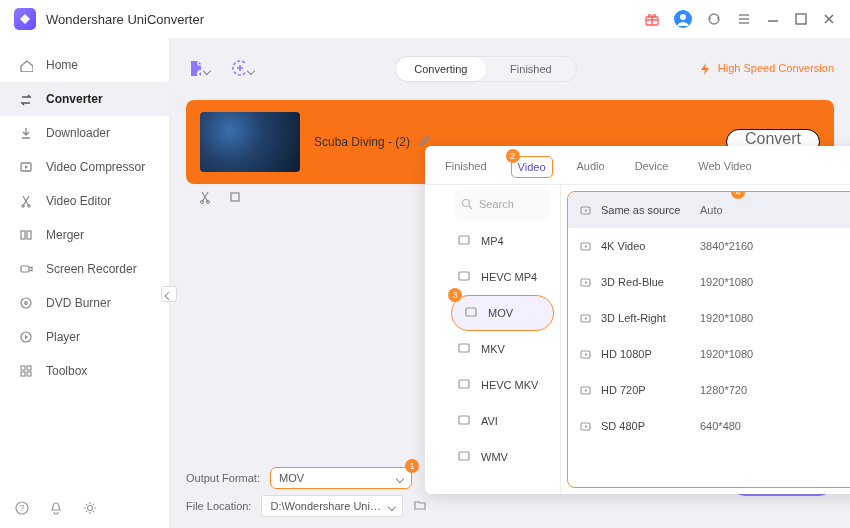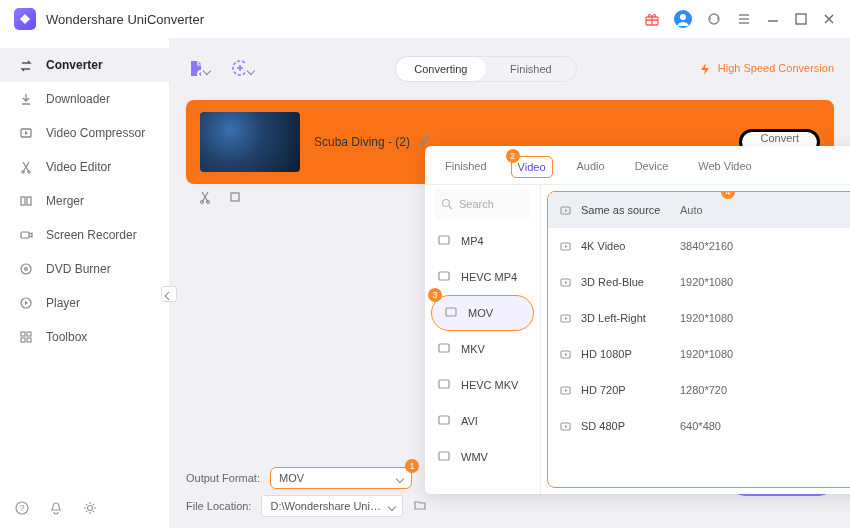--- a/index.html
+++ b/index.html
@@ -18,34 +18,34 @@
 .content { flex: 1; display: flex; flex-direction: column; padding: 10px 16px 8px 16px; position: relative; }
 .toolbar { display: flex; align-items: center; height: 42px; margin-bottom: 10px; }
 .tool-btn { width: 24px; height: 24px; display: flex; align-items: center; justify-content: center; margin-right: 20px; }
 .pill-tabs { margin-left: auto; margin-right: auto; display: flex; background: #f3f3f7; border: 1px solid #e4e4ec; border-radius: 14px; height: 26px; }
 .pill { width: 90px; text-align: center; line-height: 24px; font-size: 11px; color: #666; cursor: pointer; }
 .pill.active { background: #fff; border-radius: 14px; color: #333; box-shadow: 0 0 2px rgba(0,0,0,.08); }
 .hsc { color: #ff7a2d; font-size: 11px; display: flex; gap: 6px; }
 .card { background: #f97316; border-radius: 8px; padding: 12px 14px; display: flex; align-items: center; min-height: 84px; box-shadow: 0 1px 4px rgba(0,0,0,.04); }
 .thumb { width: 100px; height: 60px; border-radius: 4px; background: radial-gradient(circle at 30% 30%, #3a6fb0 0%, #22416a 40%, #0c1d33 100%); }
 .file-title { margin-left: 14px; font-size: 12px; color: #333; display: flex; align-items: center; gap: 8px; }
-.convert-btn { margin-left: auto; background: #fff; border: 3px solid #000000; border-radius: 14px; font-size: 11px; color: #666; height: 26px; padding: 0 18px; cursor: pointer; }
+.convert-btn { margin-left: auto; background: #fff; border: 1px solid #000000; border-radius: 14px; font-size: 16px; color: #666; height: 26px; padding: 0 18px; cursor: pointer; }
 .bottom { margin-top: auto; font-size: 11px; color: #666; }
 .bottom-row { display: flex; align-items: center; gap: 10px; height: 28px; }
 .select-box { display: inline-flex; align-items: center; justify-content: space-between; width: 142px; height: 22px; padding: 0 8px; background: #fff; border: 1px solid #ddd; border-radius: 3px; font-size: 11px; color: #555; }
 .select-box.hi { border: 1.5px solid #ff8a2a; border-radius: 6px; }
 .start-all { position: absolute; right: 16px; bottom: 32px; width: 104px; height: 30px; border-radius: 15px; background: #8b7aff; color: #fff; font-size: 12px; display: flex; align-items: center; justify-content: center; cursor: pointer; }
 .footer-icons { position: absolute; left: 14px; bottom: 8px; display: flex; gap: 18px; }
 .popover { position: absolute; left: 255px; top: 108px; width: 490px; height: 348px; background: #fff; border-radius: 6px; box-shadow: 0 4px 18px rgba(0,0,0,.12); display: flex; flex-direction: column; }
 .pop-tabs { display: flex; gap: 18px; padding: 10px 14px 6px 14px; font-size: 11px; color: #777; border-bottom: 1px solid #eee; }
 .pop-tab { padding: 4px 6px; cursor: pointer; }
 .pop-tab.active { color: #5a48d6; border: 1.5px solid #ff8a2a; border-radius: 5px; position: relative; }
 .badge { position: absolute; width: 14px; height: 14px; border-radius: 50%; background: #ff8a2a; color: #fff; font-size: 9px; display: flex; align-items: center; justify-content: center; }
 .pop-body { display: flex; flex: 1; overflow: hidden; }
-.fmt-col { width: 116px; border-right: 1px solid #eee; display: flex; flex-direction: column; }
+.fmt-col { width: 116px; border-right: 1px solid #eee; display: flex; flex-direction: column; margin-left: 20px; }
 .search-row { display: flex; align-items: center; gap: 6px; height: 30px; margin: 4px 10px; border-radius: 4px; padding: 0 6px; color: #aaa; font-size: 11px; background: #fafafa; }
 .fmt-item { display: flex; align-items: center; gap: 10px; height: 36px; padding: 0 12px; font-size: 11px; color: #444; cursor: pointer; }
 .fmt-item.sel { border: 1.5px solid #ff8a2a; border-radius: 18px; margin: 0 6px; background: #f3f1ff; position: relative; }
 .res-col { flex: 1; border: 1.5px solid #ff8a2a; border-radius: 8px; margin: 6px 6px 6px 6px; position: relative; overflow-y: auto; }
 .res-item { display: flex; align-items: center; height: 36px; padding: 0 12px; font-size: 11px; color: #444; cursor: pointer; }
 .res-item:first-child { background: #eeeef5; }
 .res-name { width: 120px; display: flex; align-items: center; gap: 8px; }
 .res-dim { color: #666; }
 .toggle { width: 26px; height: 14px; border-radius: 7px; background: #d8d8e2; position: relative; }
 .toggle::after { content: ""; position: absolute; left: 2px; top: 2px; width: 10px; height: 10px; border-radius: 50%; background: #fff; }
@@ -102,20 +102,28 @@
           <path d="M3 3l8 8M11 3l-8 8" stroke="#666" stroke-width="1.4"></path>
         </svg>
       </span>
   </div>
 </div>
 
 <div class="main">
 
   <div class="sidebar">
     <div id="nav-container">
+        <div class="nav-item">
+          <span class="nav-icon">
+            <svg width="14" height="14" viewBox="0 0 14 14">
+              <path d="M2 8l6-5 6 5v6H2z" fill="none" stroke="#888" stroke-width="1.3"></path>
+            </svg>
+          </span>
+          <span>Home</span>
+        </div>
         <div class="nav-item active">
           <span class="nav-icon">
             <svg width="14" height="14" viewBox="0 0 14 14">
               <path d="M3 5h8l-2-2M11 11H3l2 2" fill="none" stroke="#555" stroke-width="1.4"></path>
             </svg>
           </span>
           <span>Converter</span>
         </div>
         <div class="nav-item">
           <span class="nav-icon">

